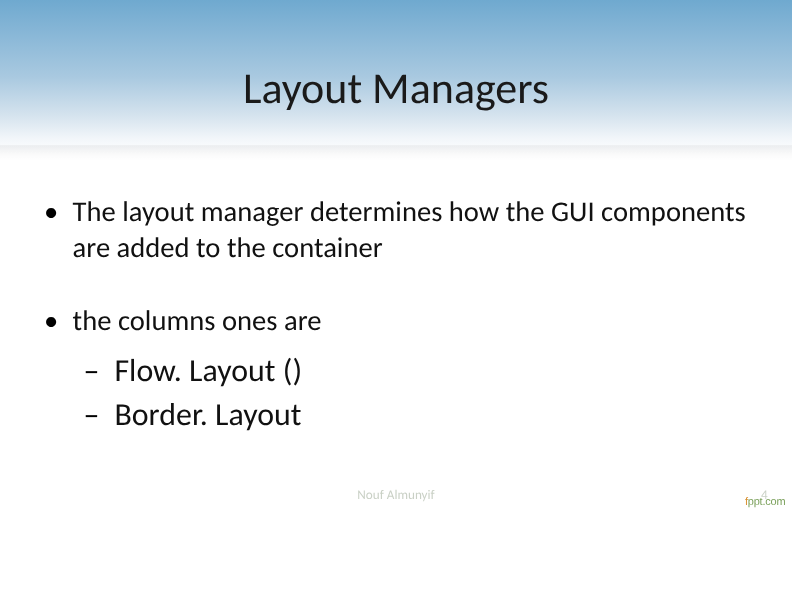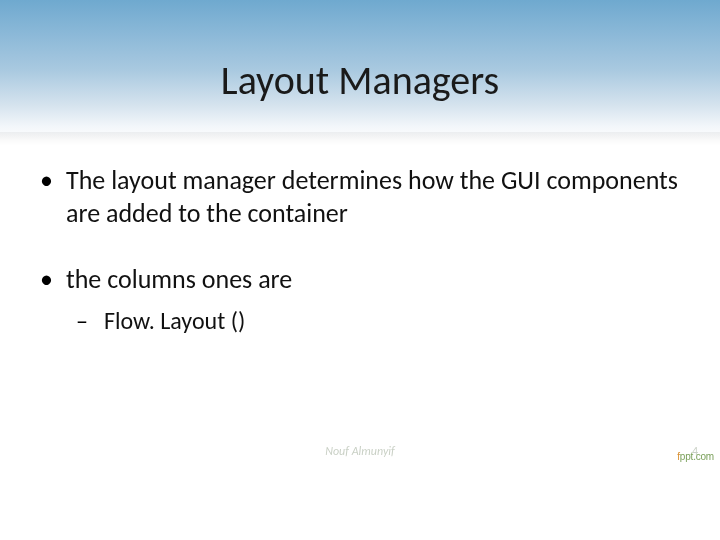--- a/index.html
+++ b/index.html
@@ -34,21 +34,21 @@
     top: 56px;
     left: 0;
     width: 100%;
     text-align: center;
     font-size: 40px;
     font-weight: 400;
     color: #1a1a1a;
   }
   .content {
     position: absolute;
-    top: 164px;
+    top: 176px;
     left: 40px;
     right: 40px;
     color: #111;
   }
   ul.top-list {
     list-style: none;
     font-size: 26px;
     line-height: 1.25;
   }
   ul.top-list > li {
@@ -59,21 +59,21 @@
   ul.top-list > li::before {
     content: "•";
     position: absolute;
     left: 0;
     top: 0;
     font-size: 26px;
     color: #000;
   }
   ul.sub-list {
     list-style: none;
-    font-size: 24px;
+    font-size: 29px;
     margin-top: 10px;
   }
   ul.sub-list > li {
     position: relative;
     padding-left: 28px;
     margin-left: 10px;
     margin-bottom: 4px;
   }
   ul.sub-list > li::before {
     content: "–";
@@ -83,21 +83,20 @@
     color: #000;
   }
   .footer-text {
     position: absolute;
     bottom: 10px;
     left: 0;
     width: 100%;
     text-align: center;
     font-size: 12px;
     color: rgba(100,120,90,0.35);
-    font-style: italic;
   }
   .page-number {
     position: absolute;
     bottom: 10px;
     right: 22px;
     font-size: 12px;
     color: rgba(100,120,90,0.35);
   }
   .brand {
     position: absolute;
@@ -119,20 +118,21 @@
 
   <div class="content">
     <ul class="top-list">
       <li>
         <span>The layout manager determines how the GUI components are added to the container</span>
       </li>
       <li>
         <span>the columns ones are</span>
         <ul class="sub-list">
           <li><span>Flow. Layout ()</span></li>
+          <li><span>Border. Layout</span></li>
         </ul>
       </li>
     </ul>
   </div>
 
   <div class="footer-text">Nouf Almunyif</div>
   <div class="page-number">4</div>
   <div class="brand">
     <span class="dot">f</span><span>ppt.com</span>
   </div>

